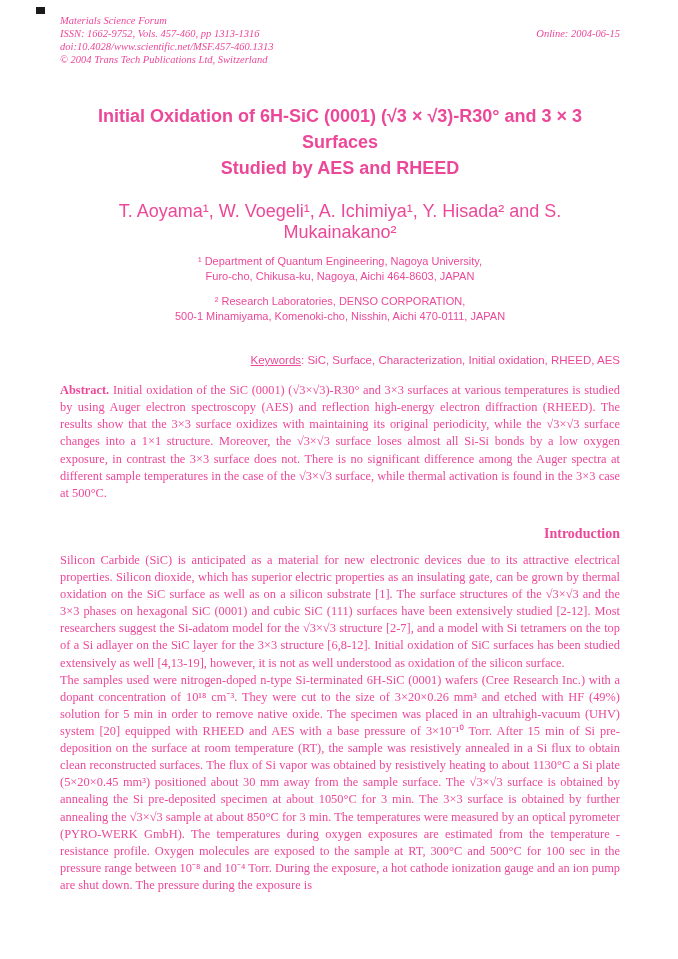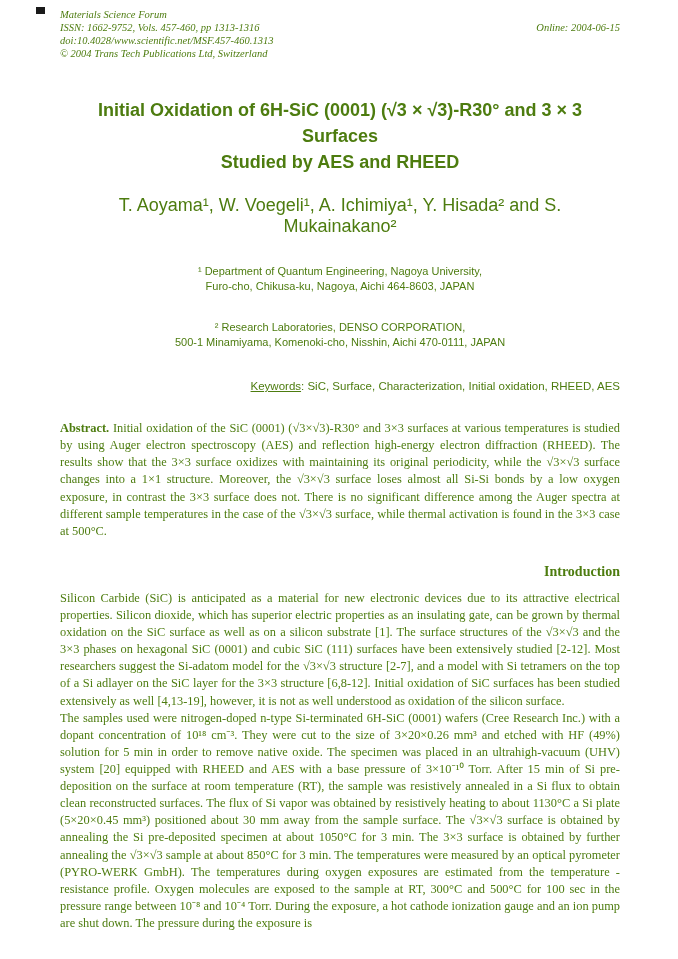--- a/index.html
+++ b/index.html
@@ -5,24 +5,24 @@
   html, body {
     margin: 0;
     padding: 0;
     background: #ffffff;
   }
   .page {
     position: relative;
     width: 678px;
     height: 959px;
     background: #ffffff;
-    color: #4d7c0f;
+    color: #ec4899;
     font-family: "Liberation Serif", serif;
     box-sizing: border-box;
-    padding: 8px 58px 20px 60px;
+    padding: 14px 58px 20px 60px;
     overflow: hidden;
   }
   .corner-mark {
     position: absolute;
     left: 36px;
     top: 7px;
     width: 9px;
     height: 7px;
     background: #1a1a1a;
   }
@@ -51,39 +51,39 @@
     font-family: "Liberation Sans", sans-serif;
     font-size: 18px;
     text-align: center;
     margin-top: 20px;
   }
   .affil {
     font-family: "Liberation Sans", sans-serif;
     font-size: 11px;
     line-height: 1.35;
     text-align: center;
-    margin-top: 27px;
+    margin-top: 11px;
   }
   .keywords {
     font-family: "Liberation Sans", sans-serif;
     font-size: 11.5px;
     margin-top: 30px;
     text-align: right;
   }
   .kw-label {
     text-decoration: underline;
   }
   .body-text {
     font-size: 12.4px;
     line-height: 1.38;
     text-align: justify;
     margin: 0;
   }
   .abstract {
-    margin-top: 28px;
+    margin-top: 16px;
     font-family: Liberation Serif, serif;
   }
   .bold {
     font-weight: bold;
   }
   .section-heading {
     font-size: 14px;
     font-weight: bold;
     margin: 24px 0 10px 0;
     text-align: right;

